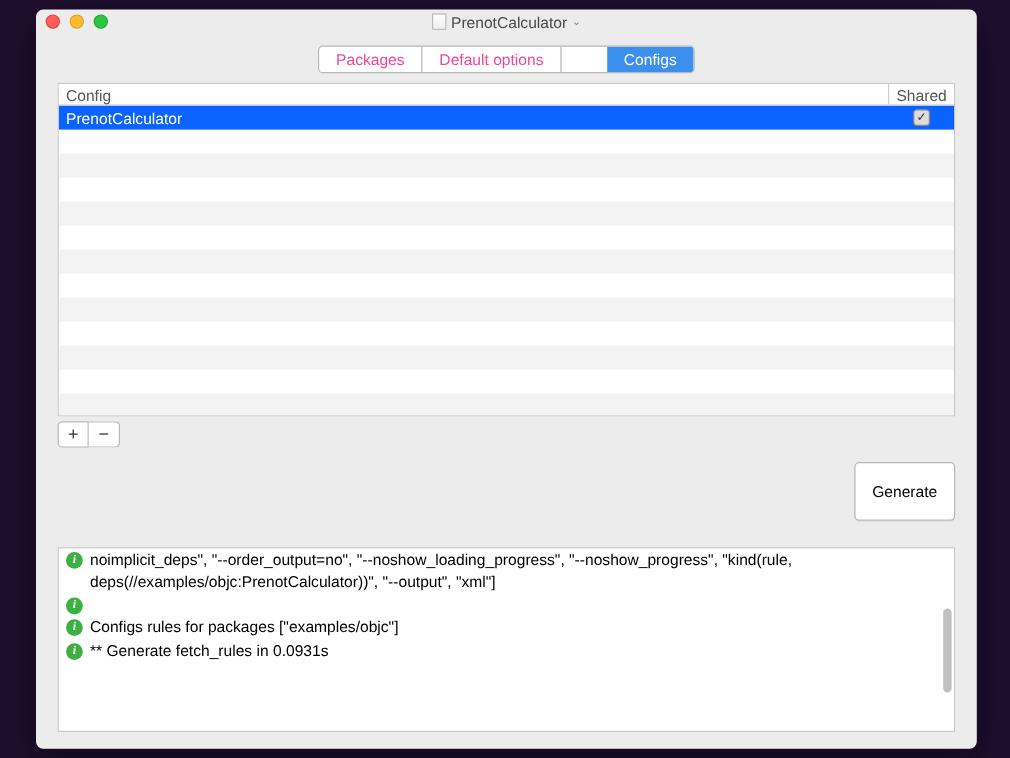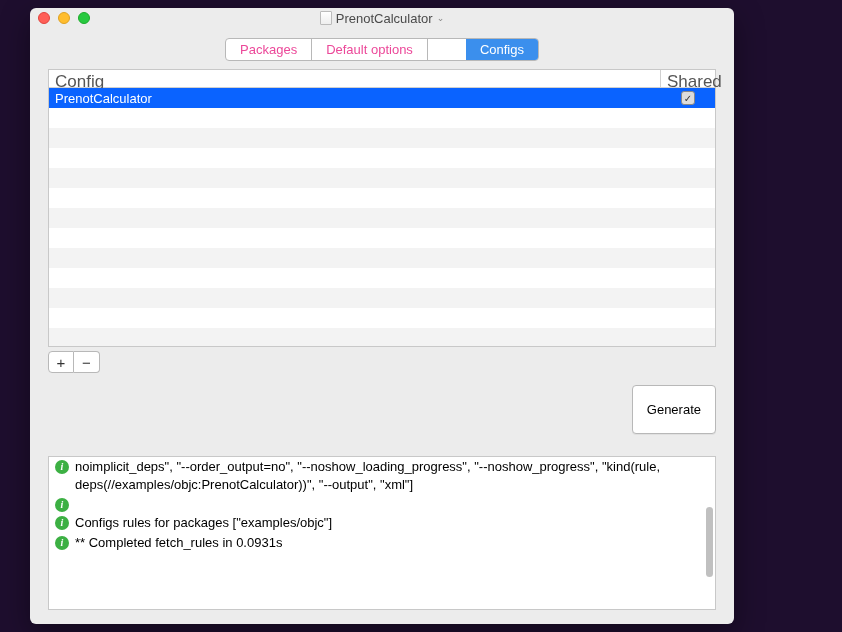--- a/index.html
+++ b/index.html
@@ -8,21 +8,21 @@
       font-size: 13px;
       background: #1e0e2e;
       width: 842px;
       height: 632px;
       overflow: hidden;
     }
     .window {
       position: absolute;
       left: 30px;
       top: 8px;
-      width: 704px;
+      width: 784px;
       height: 616px;
       background: #ececec;
       border-radius: 6px;
       box-shadow: 0 10px 30px rgba(0,0,0,0.4);
       display: flex;
       flex-direction: column;
       overflow: hidden;
     }
     .titlebar {
       height: 22px;
@@ -98,21 +98,21 @@
       border: 1px solid #c8c8c8;
       background: #fff;
       height: 278px;
       display: flex;
       flex-direction: column;
     }
     .thead {
       display: flex;
       border-bottom: 1px solid #d0d0d0;
       height: 18px;
-      font-size: 17px;
+      font-size: 13px;
       color: #555;
       background: #fff;
     }
     .th-config {
       flex: 1;
       padding: 2px 6px;
       border-right: 1px solid #d0d0d0;
     }
     .th-shared {
       width: 54px;
@@ -311,18 +311,18 @@
       </div>
       <div class="log-line">
         <div class="log-icon">i</div>
       </div>
       <div class="log-line">
         <div class="log-icon">i</div>
         <div class="log-text">Configs rules for packages ["examples/objc"]</div>
       </div>
       <div class="log-line">
         <div class="log-icon">i</div>
-        <div class="log-text">** Completed fetch_rules in 0.0931s</div>
+        <div class="log-text">** Generate fetch_rules in 0.0931s</div>
       </div>
     </div>
     <div class="scrollbar"></div>
   </div>
 </div>
 
 </body></html>

